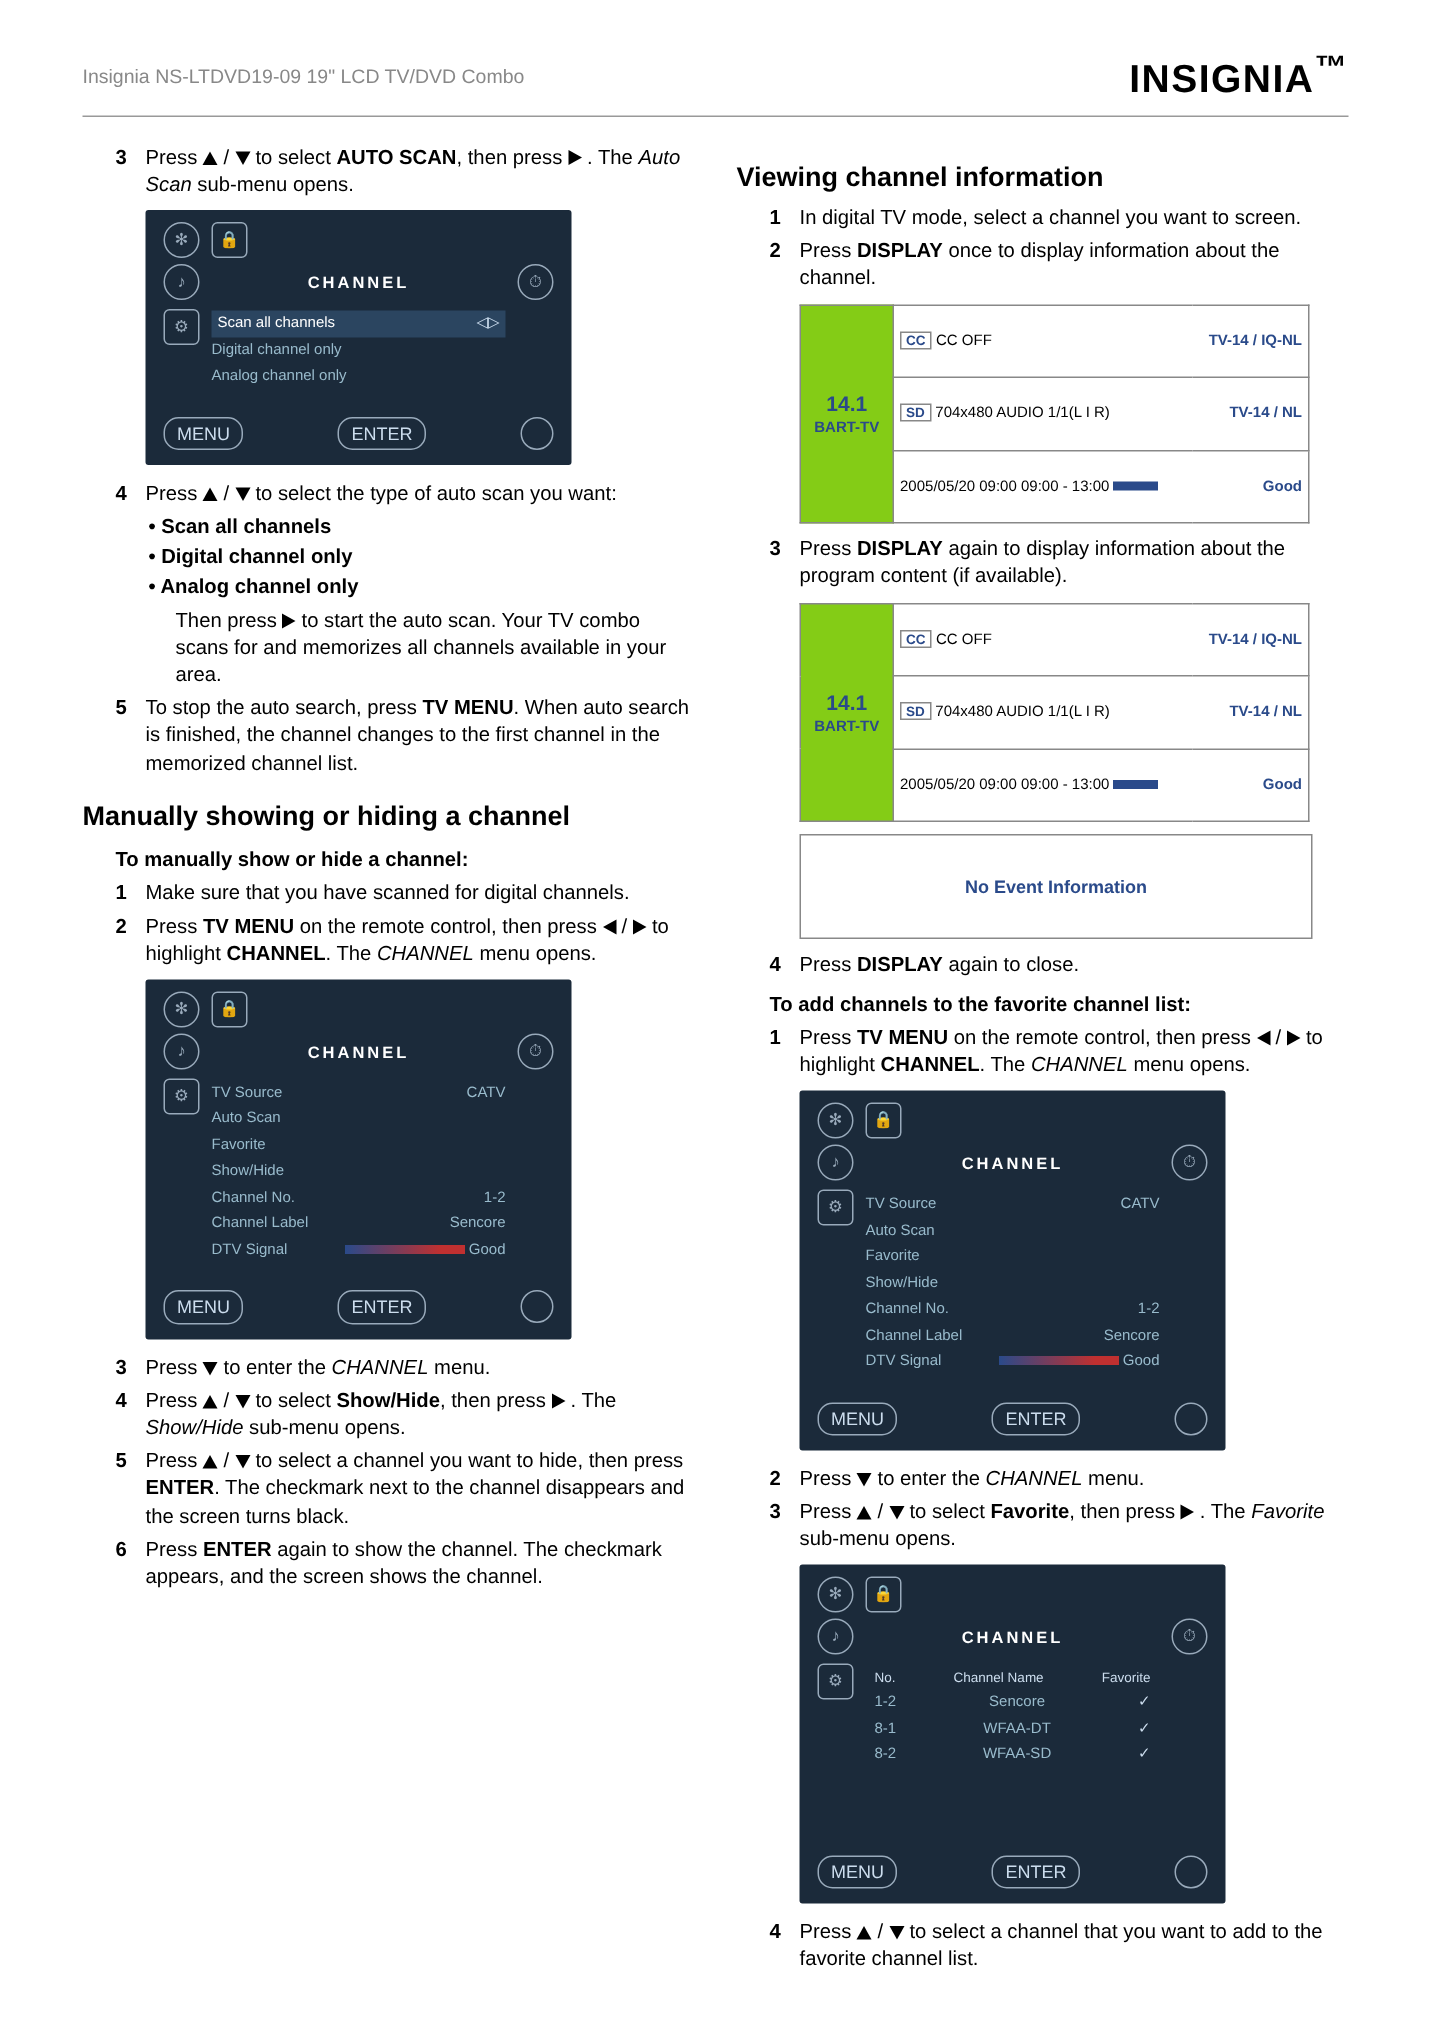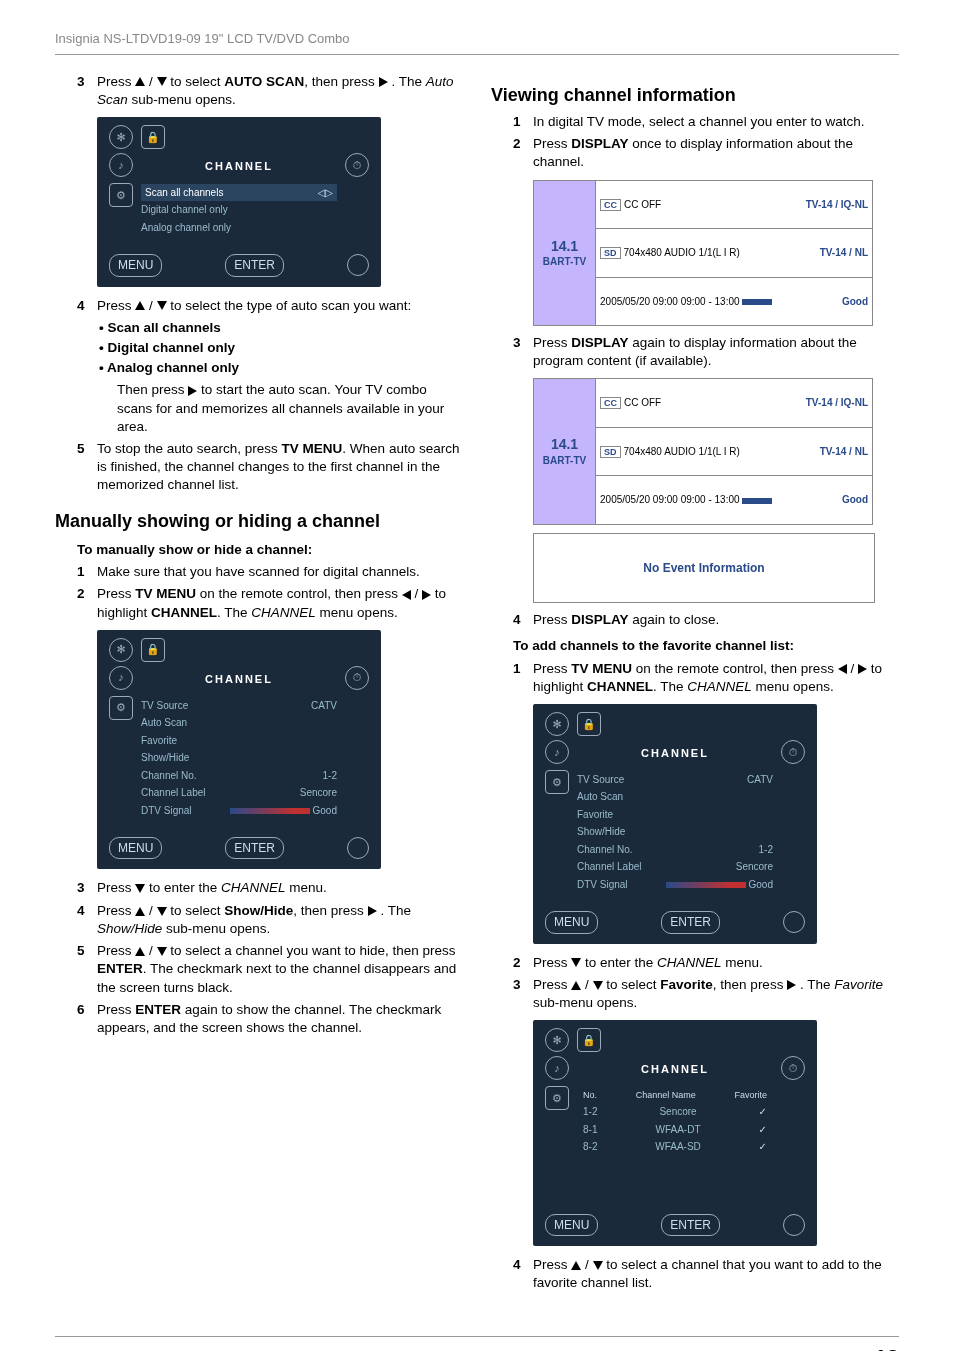--- a/index.html
+++ b/index.html
@@ -54,21 +54,21 @@
   .osd-row { display:flex; justify-content:space-between; padding:2px 0; color:#9bc;}
   .osd-row.sel { background:#2b4560; color:#fff; padding:2px 4px;}
   .osd-bottom { display:flex; justify-content:space-between; margin-top:18px;}
   .pill { border:1.5px solid #9ab; border-radius:10px; padding:2px 8px; font-size:12px; color:#cde;}
   .nav-dpad { width:20px; height:20px; border:1.5px solid #9ab; border-radius:50%; position:relative;}
   .info-box {
     width: 340px; margin: 8px 0 8px 42px; font-size:10px;
     border-collapse: collapse;
   }
   .info-box .left-cell {
-    background:#c4b5fd; text-align:center; vertical-align:middle;
+    background:#84cc16; text-align:center; vertical-align:middle;
     font-weight:700; color:#2a4a8a; padding:4px 6px; border:1px solid #888;
   }
   .info-box .left-cell .big { font-size:14px;}
   .info-box td.mid { padding:17px 4px; border-top:1px solid #888; border-bottom:1px solid #888;}
   .info-box td.right { text-align:right; font-weight:700; color:#2a4a8a; border-top:1px solid #888; border-bottom:1px solid #888; border-right:1px solid #888; padding:2px 4px;}
   .tag { border:1px solid #888; padding:0 3px; font-size:9px; font-weight:700; color:#2a4a8a; margin-right:3px;}
   .bar { display:inline-block; width:30px; height:6px; background:#2a4a8a; vertical-align:middle;}
   .noevent-box { width:340px; border:1px solid #888; margin:0 0 8px 42px; padding:26px 0; text-align:center; font-weight:700; color:#2a4a8a; font-size:12px;}
   .fav-row { display:flex; justify-content:space-between; color:#9bc; padding:2px 6px;}
   .fav-head { color:#cde; font-size:9px;}
@@ -77,20 +77,21 @@
   .footer-url { color:#999; font-size:12px; flex:1; text-align:center;}
   .page-num { font-weight:700; font-size:22px;}
   .signal { display:inline-block; height:6px; width:80px; background:linear-gradient(to right, #2a4a8a 0%, #c03030 80%, #c03030 100%); vertical-align:middle;}
   b { font-weight: 700; }
 </style>
 </head>
 <body>
 
 <div class="header">
   <span class="header-title">Insignia NS-LTDVD19-09 19" LCD TV/DVD Combo</span>
+  <span class="logo"><span>INSIGNIA</span><sup>™</sup></span>
 </div>
 
 <div class="columns">
 
   <div class="col">
 
     <div class="step">
       <div class="step-num">3</div>
       <div class="step-text">
         <span>Press </span><span class="tri-up"></span> / <span class="tri-down"></span><span> to select </span><b>AUTO SCAN</b><span>, then press </span><span class="tri-right"></span><span> . The </span><span class="ital">Auto Scan</span><span> sub-menu opens.</span>
@@ -227,21 +228,21 @@
     <div class="step">
       <div class="step-num">6</div>
       <div class="step-text"><span>Press </span><b>ENTER</b><span> again to show the channel. The checkmark appears, and the screen shows the channel.</span></div>
     </div>
   </div>
 
   <div class="col">
     <h2 class="section">Viewing channel information</h2>
     <div class="step">
       <div class="step-num">1</div>
-      <div class="step-text">In digital TV mode, select a channel you enter to watch.</div>
+      <div class="step-text">In digital TV mode, select a channel you want to screen.</div>
     </div>
     <div class="step">
       <div class="step-num">2</div>
       <div class="step-text"><span>Press </span><b>DISPLAY</b><span> once to display information about the channel.</span></div>
     </div>
 
     <table class="info-box">
       <tbody>
           <tr>
         <td class="left-cell" rowspan="3"><span class="big">14.1</span><br><span>BART-TV</span></td>

